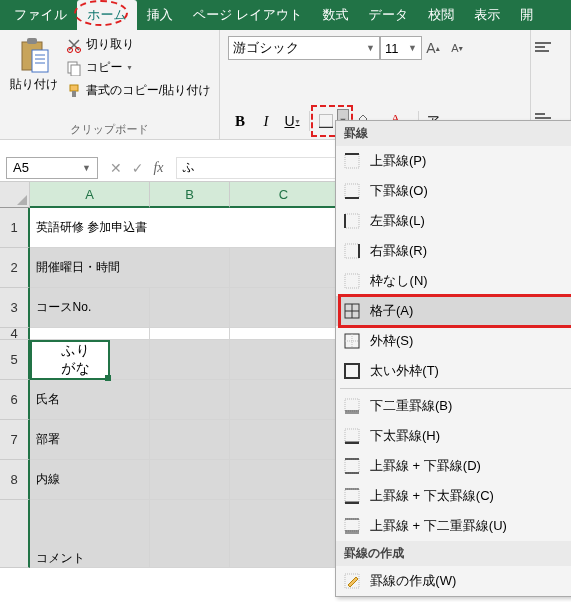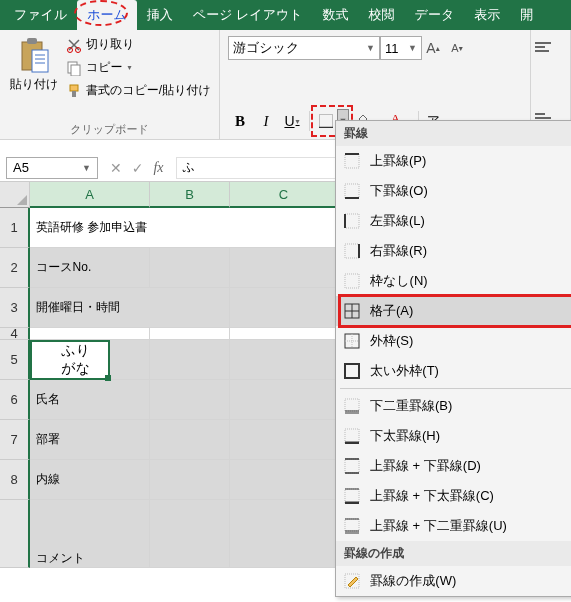--- a/index.html
+++ b/index.html
@@ -1,21 +1,21 @@
 <!DOCTYPE html>
 <html><head>
 <meta charset="utf-8">
 <style>
 * { margin: 0; padding: 0; box-sizing: border-box; font-family: "Meiryo", "Yu Gothic", sans-serif; }
 body { width: 571px; height: 602px; background: #fff; overflow: hidden; font-size: 12px; }
 
 
 .menubar { background: #217346; height: 30px; display: flex; align-items: center; padding: 0 4px; color: #fff; }
 .menu-item { padding: 6px 10px; font-size: 13px; cursor: pointer; }
-.menu-item.active { background: #f3f3f3; color: #1d4ed8; border-top-left-radius: 3px; border-top-right-radius: 3px; position: relative; }
+.menu-item.active { background: #f3f3f3; color: #0f766e; border-top-left-radius: 3px; border-top-right-radius: 3px; position: relative; }
 .circle-highlight { position: absolute; border: 2px dashed #e02020; border-radius: 50%; width: 54px; height: 26px; top: 0px; left: -3px; pointer-events: none; }
 
 
 .ribbon { background: #f3f3f3; height: 110px; border-bottom: 1px solid #d4d4d4; display: flex; }
 .ribbon-group { border-right: 1px solid #d4d4d4; padding: 4px 6px 2px 6px; display: flex; flex-direction: column; justify-content: space-between; }
 .ribbon-group-label { text-align: center; font-size: 11px; color: #666; padding-top: 2px; }
 
 .clipboard-group { width: 220px; }
 .clipboard-content { display: flex; height: 82px; }
 .paste-btn { display: flex; flex-direction: column; align-items: center; width: 56px; padding-top: 4px; }
@@ -108,22 +108,22 @@
 
 <div class="menubar">
   <div class="menu-item">ファイル</div>
   <div class="menu-item active">
     <span>ホーム</span>
     <div class="circle-highlight"></div>
   </div>
   <div class="menu-item">挿入</div>
   <div class="menu-item">ページ レイアウト</div>
   <div class="menu-item">数式</div>
+  <div class="menu-item">データ</div>
   <div class="menu-item">校閲</div>
-  <div class="menu-item">データ</div>
   <div class="menu-item">表示</div>
   <div class="menu-item">開</div>
 </div>
 
 <div class="ribbon">
   <div class="ribbon-group clipboard-group">
     <div class="clipboard-content">
       <div class="paste-btn">
         <svg class="paste-icon" viewBox="0 0 32 36">
           <rect x="4" y="4" width="20" height="28" fill="#c8a45a" stroke="#8a6d3b"></rect>
@@ -278,27 +278,27 @@
       <div class="col-headers">
         <div class="col-hdr ca">A</div>
         <div class="col-hdr cb">B</div>
         <div class="col-hdr cc">C</div>
       </div>
       <div class="data-rows">
         <div class="row">
             <div class="cell ca" style="width:308px;background:#fff">英語研修 参加申込書</div>
           </div>
         <div class="row">
-            <div class="cell ca">コースNo.</div>
-            <div class="cell cb"></div>
-            <div class="cell cc"></div>
-          </div>
-        <div class="row">
             <div class="cell ca" style="width:200px">開催曜日・時間</div>
             <div class="cell cc" style="width:108px"></div>
+          </div>
+        <div class="row">
+            <div class="cell ca">コースNo.</div>
+            <div class="cell cb"></div>
+            <div class="cell cc"></div>
           </div>
         <div class="row r4">
             <div class="cell ca"></div>
             <div class="cell cb"></div>
             <div class="cell cc"></div>
           </div>
         <div class="row">
             <div class="cell ca"></div>
             <div class="cell cb"></div>
             <div class="cell cc"></div>

